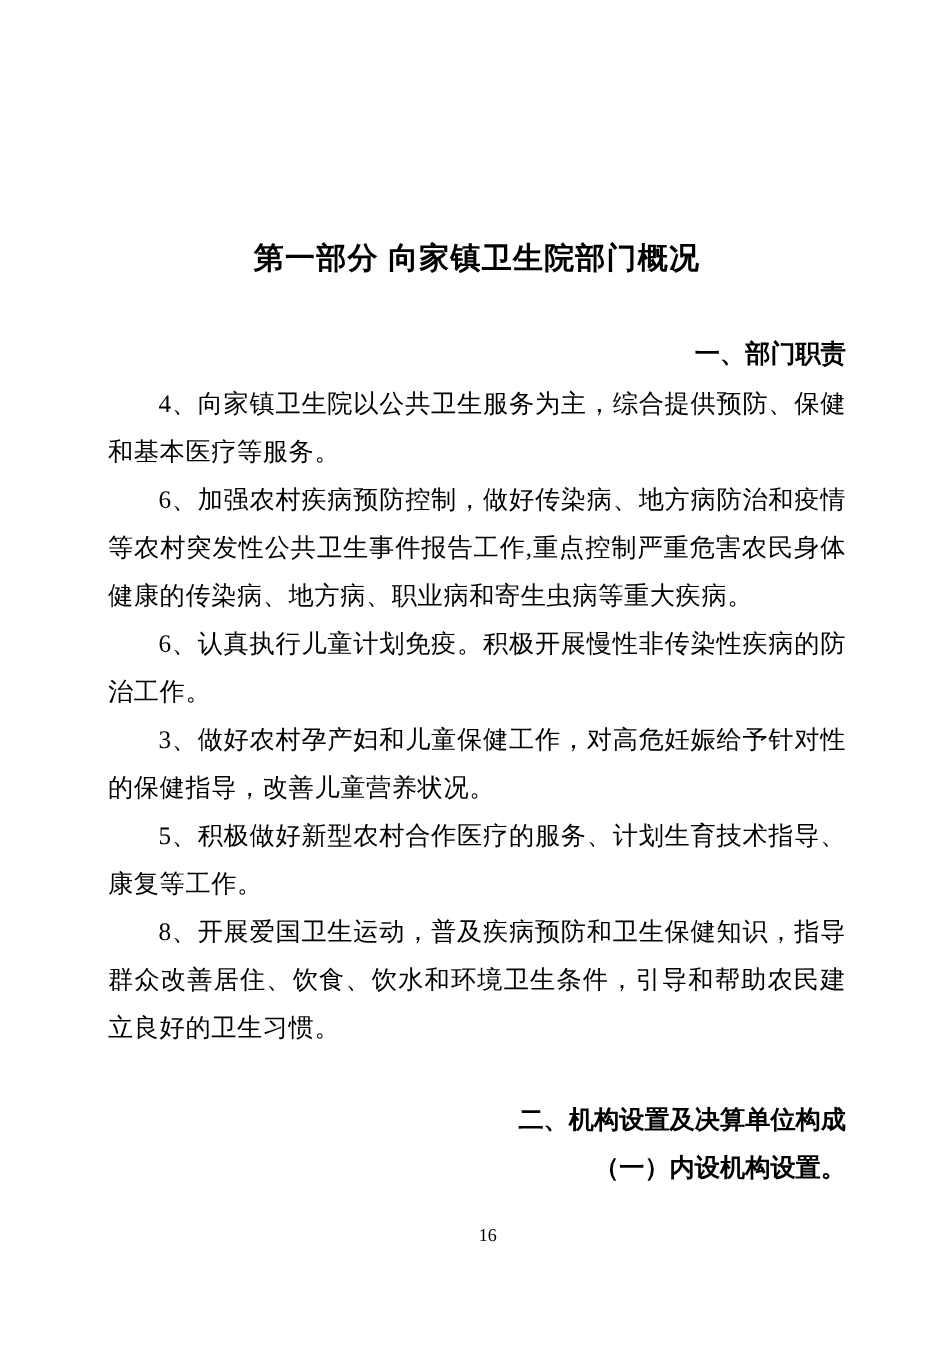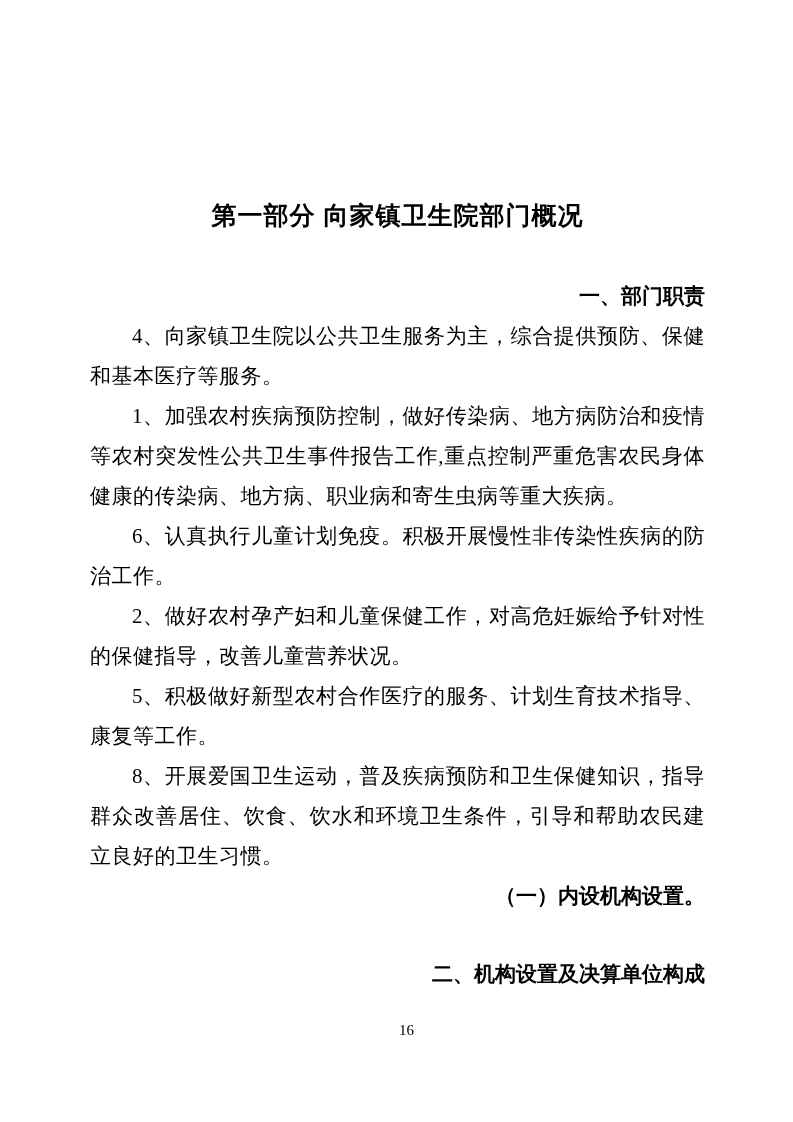--- a/index.html
+++ b/index.html
@@ -65,31 +65,31 @@
 <div class="page">
 
   <div class="doc-title">第一部分 向家镇卫生院部门概况</div>
 
   <div class="doc-body">
 
     <div class="heading">一、部门职责</div>
 
     <p class="para">4、向家镇卫生院以公共卫生服务为主，综合提供预防、保健和基本医疗等服务。</p>
 
-    <p class="para">1、加强农村疾病预防控制，做好传染病、地方病防治和疫情等农村突发性公共卫生事件报告工作,重点控制严重危害农民身体健康的传染病、地方病、职业病和寄生虫病等重大疾病。</p>
+    <p class="para">6、加强农村疾病预防控制，做好传染病、地方病防治和疫情等农村突发性公共卫生事件报告工作,重点控制严重危害农民身体健康的传染病、地方病、职业病和寄生虫病等重大疾病。</p>
 
     <p class="para">6、认真执行儿童计划免疫。积极开展慢性非传染性疾病的防治工作。</p>
 
-    <p class="para">2、做好农村孕产妇和儿童保健工作，对高危妊娠给予针对性的保健指导，改善儿童营养状况。</p>
+    <p class="para">3、做好农村孕产妇和儿童保健工作，对高危妊娠给予针对性的保健指导，改善儿童营养状况。</p>
 
     <p class="para">5、积极做好新型农村合作医疗的服务、计划生育技术指导、康复等工作。</p>
 
     <p class="para">8、开展爱国卫生运动，普及疾病预防和卫生保健知识，指导群众改善居住、饮食、饮水和环境卫生条件，引导和帮助农民建立良好的卫生习惯。</p>
 
+    <div class="heading spaced">二、机构设置及决算单位构成</div>
+
     <div class="heading">（一）内设机构设置。</div>
-
-    <div class="heading spaced">二、机构设置及决算单位构成</div>
 
   </div>
 
   <div class="page-number">16</div>
 
 </div>
 
 </body></html>

